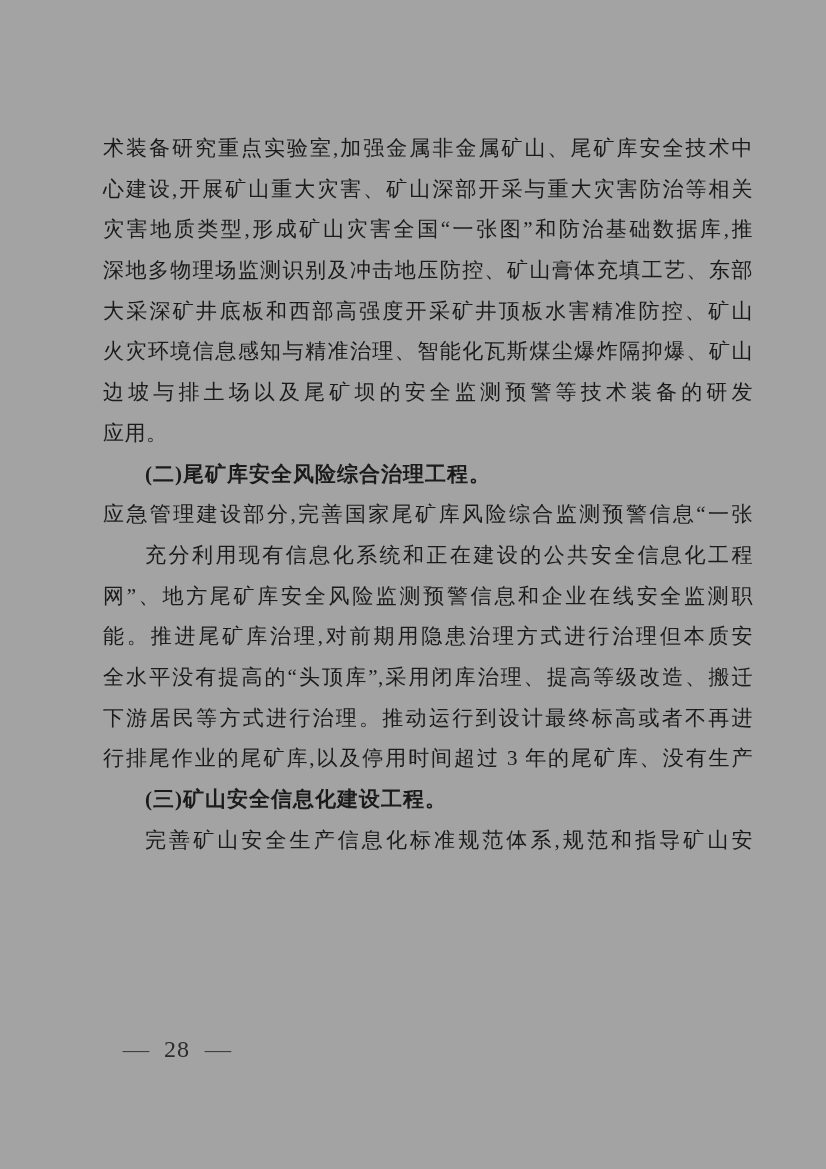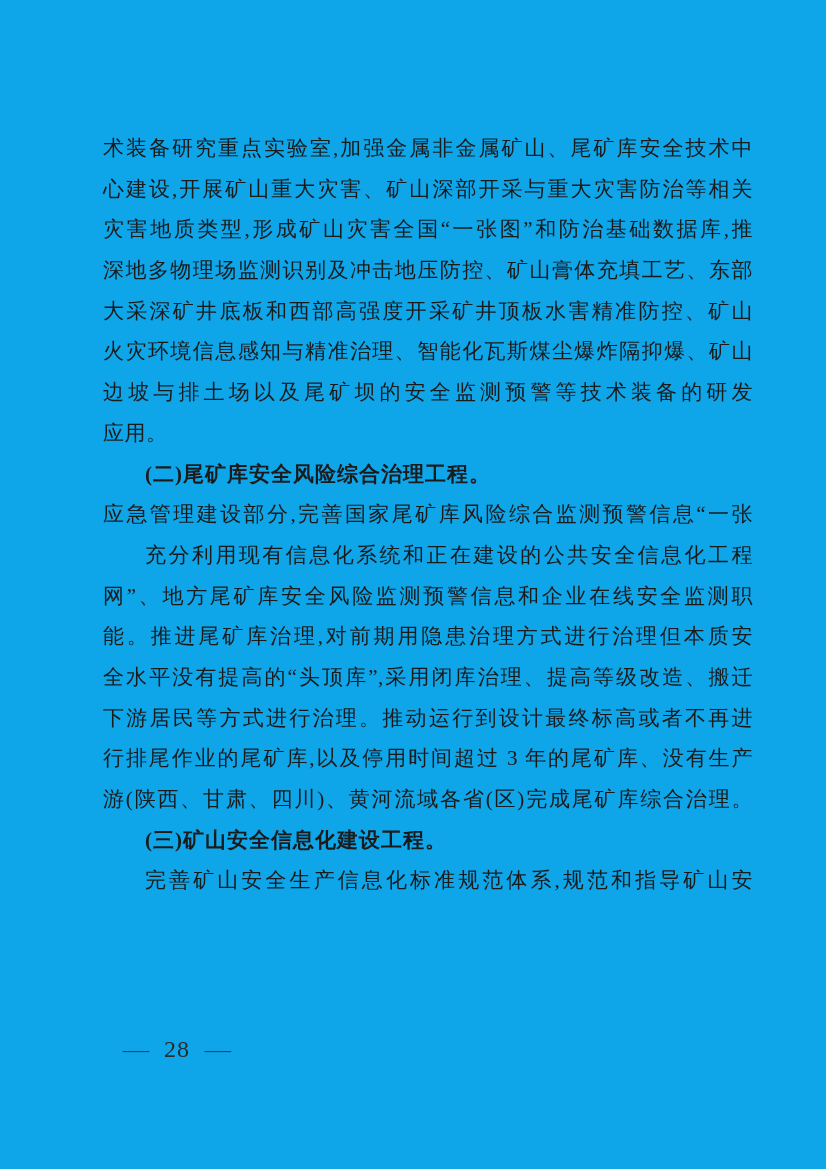--- a/index.html
+++ b/index.html
@@ -5,21 +5,21 @@
   * { margin: 0; padding: 0; box-sizing: border-box; }
   html, body { width: 826px; height: 1169px; }
   body {
     background: #ffffff;
     font-family: "Liberation Serif", "DejaVu Serif", serif;
   }
   .page {
     position: relative;
     width: 826px;
     height: 1169px;
-    background: #0ea5e9;
+    background: #a3a3a3;
     overflow: hidden;
     color: #1b1b1b;
   }
   .text-block {
     position: absolute;
     left: 103px;
     top: 128px;
     width: 650px;
   }
   .line {
@@ -81,21 +81,20 @@
       <div class="line justify">边坡与排土场以及尾矿坝的安全监测预警等技术装备的研发</div>
       <div class="line plain">应用。</div>
       <div class="line heading">(二)尾矿库安全风险综合治理工程。</div>
       <div class="line justify">应急管理建设部分,完善国家尾矿库风险综合监测预警信息“一张</div>
       <div class="line justify-indent">充分利用现有信息化系统和正在建设的公共安全信息化工程</div>
       <div class="line justify">网”、地方尾矿库安全风险监测预警信息和企业在线安全监测职</div>
       <div class="line justify">能。推进尾矿库治理,对前期用隐患治理方式进行治理但本质安</div>
       <div class="line justify">全水平没有提高的“头顶库”,采用闭库治理、提高等级改造、搬迁</div>
       <div class="line justify">下游居民等方式进行治理。推动运行到设计最终标高或者不再进</div>
       <div class="line justify">行排尾作业的尾矿库,以及停用时间超过 3 年的尾矿库、没有生产</div>
-      <div class="line justify">游(陕西、甘肃、四川)、黄河流域各省(区)完成尾矿库综合治理。</div>
       <div class="line heading">(三)矿山安全信息化建设工程。</div>
       <div class="line justify-indent">完善矿山安全生产信息化标准规范体系,规范和指导矿山安</div>
     </div>
   <div class="footer">
     <span class="dash">—</span>
     <span class="pagenum">28</span>
     <span class="dash">—</span>
   </div>
 </div>
 

